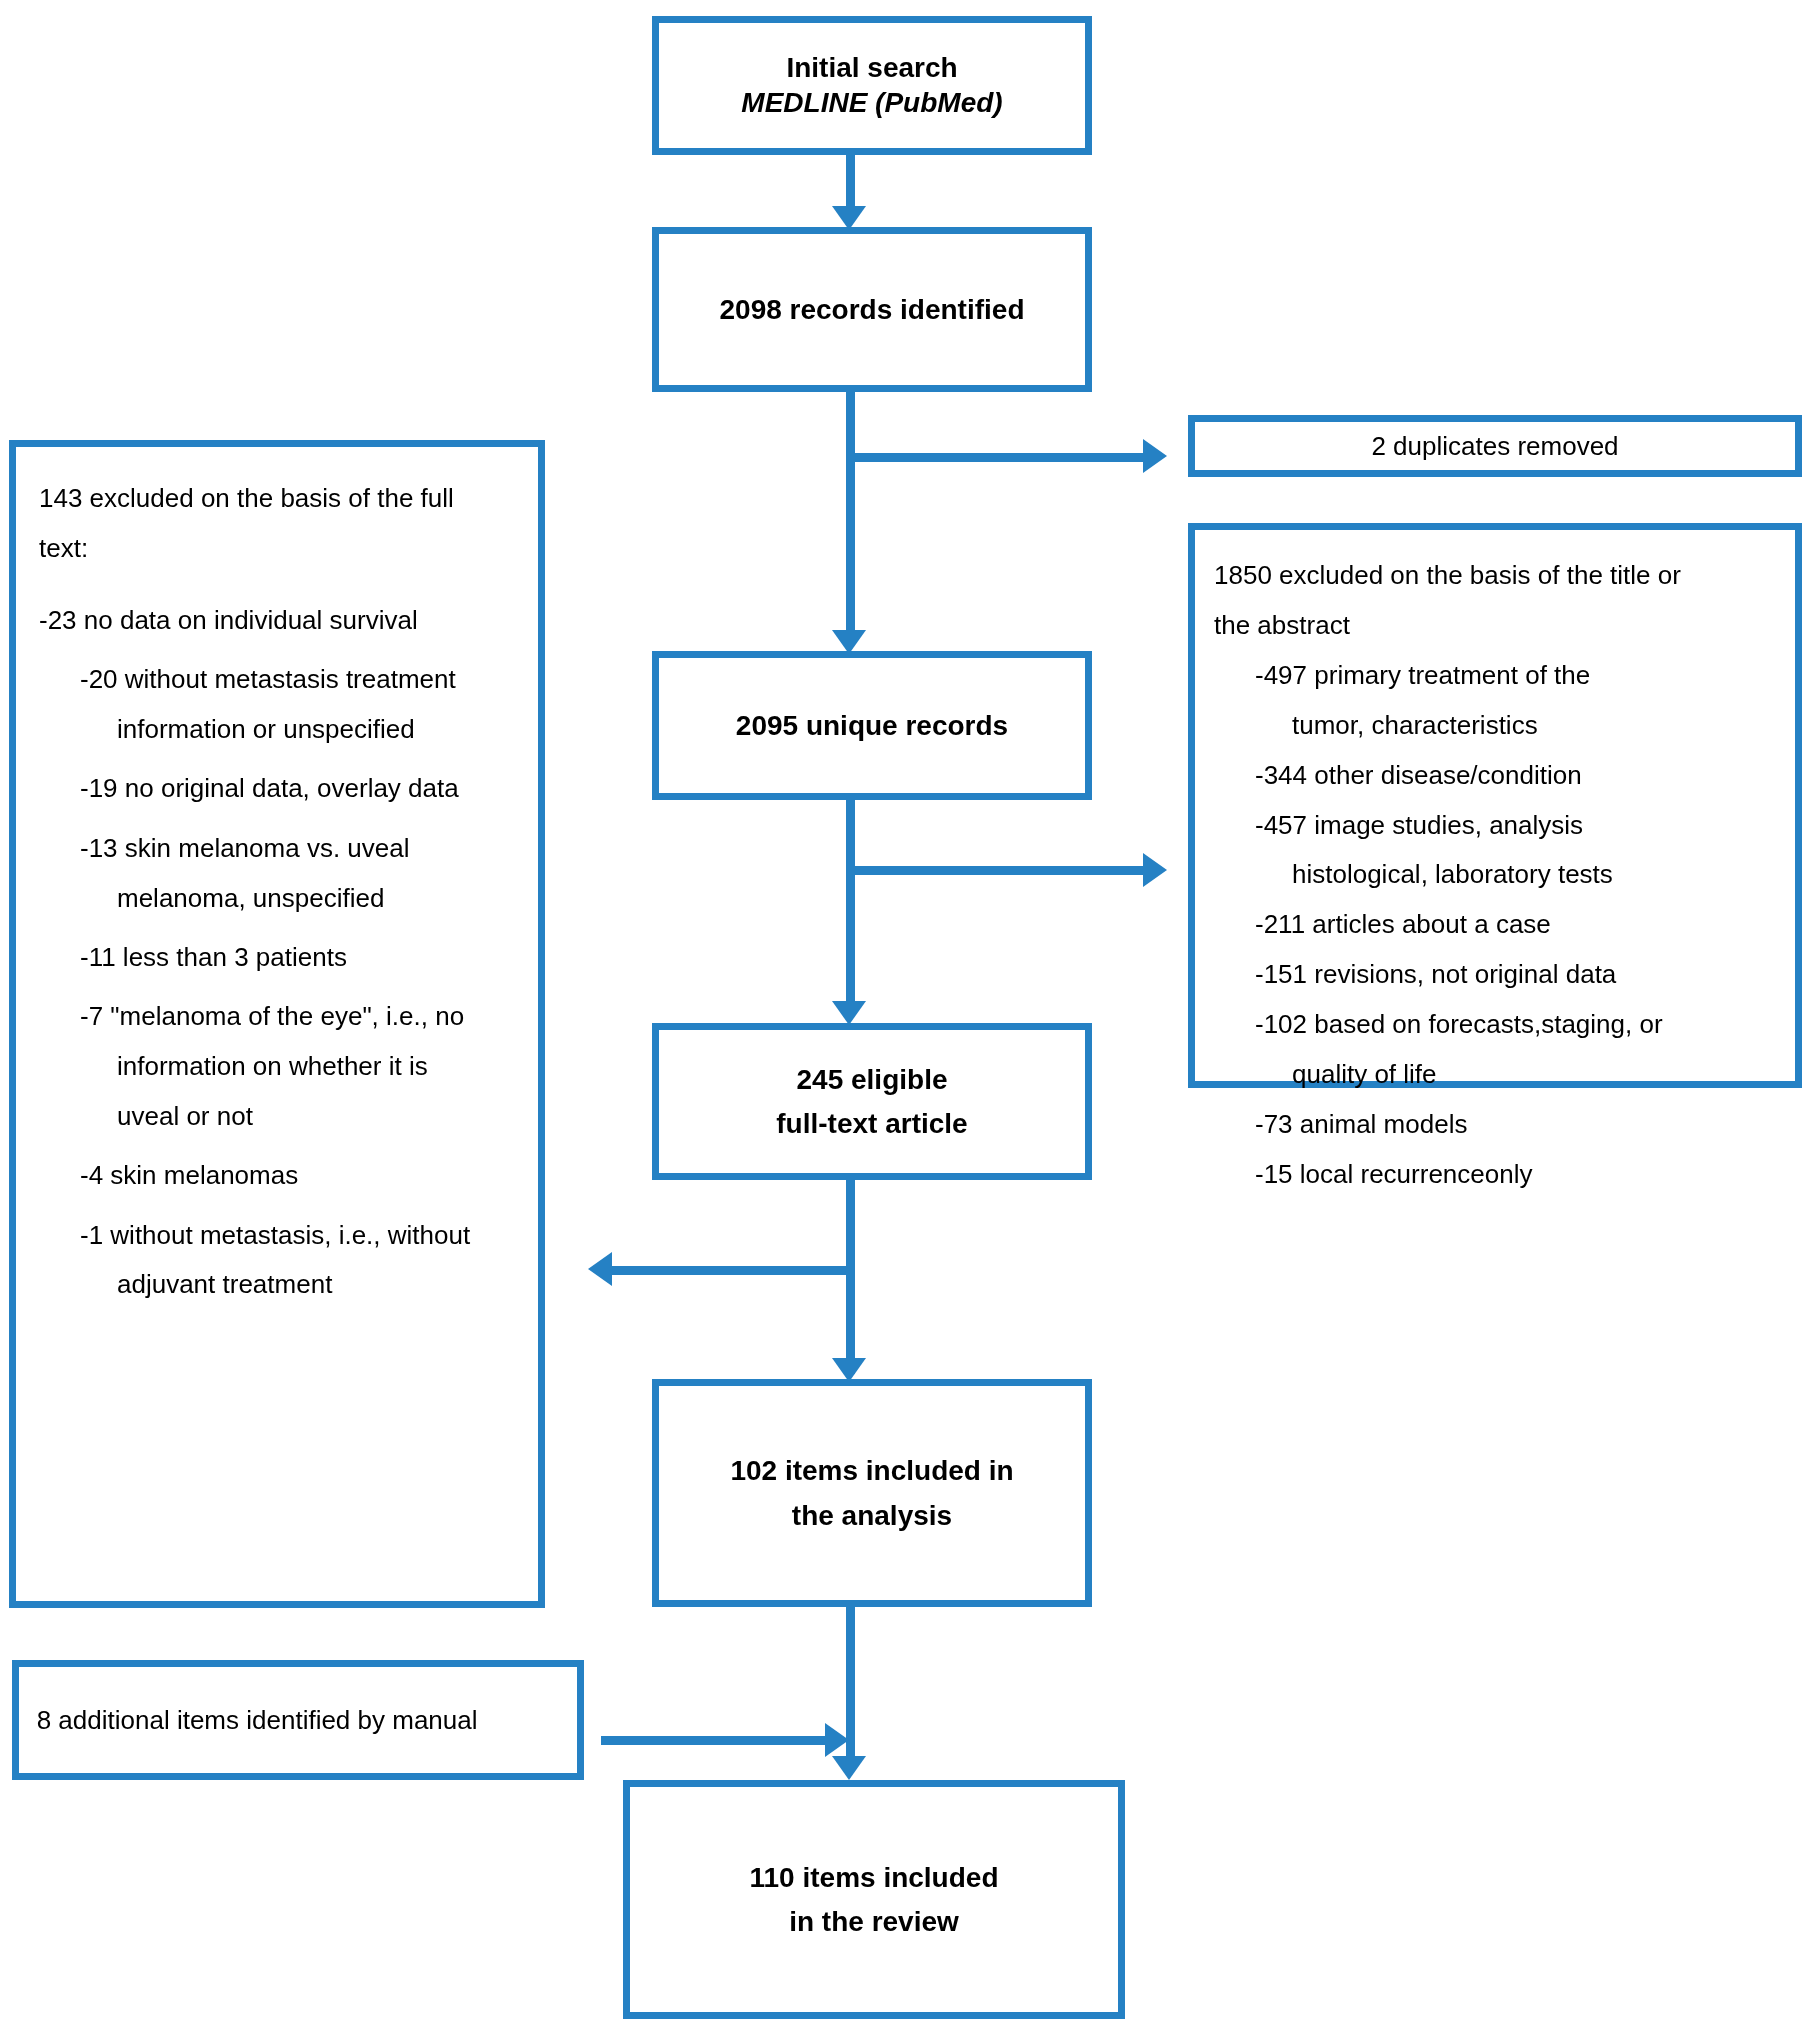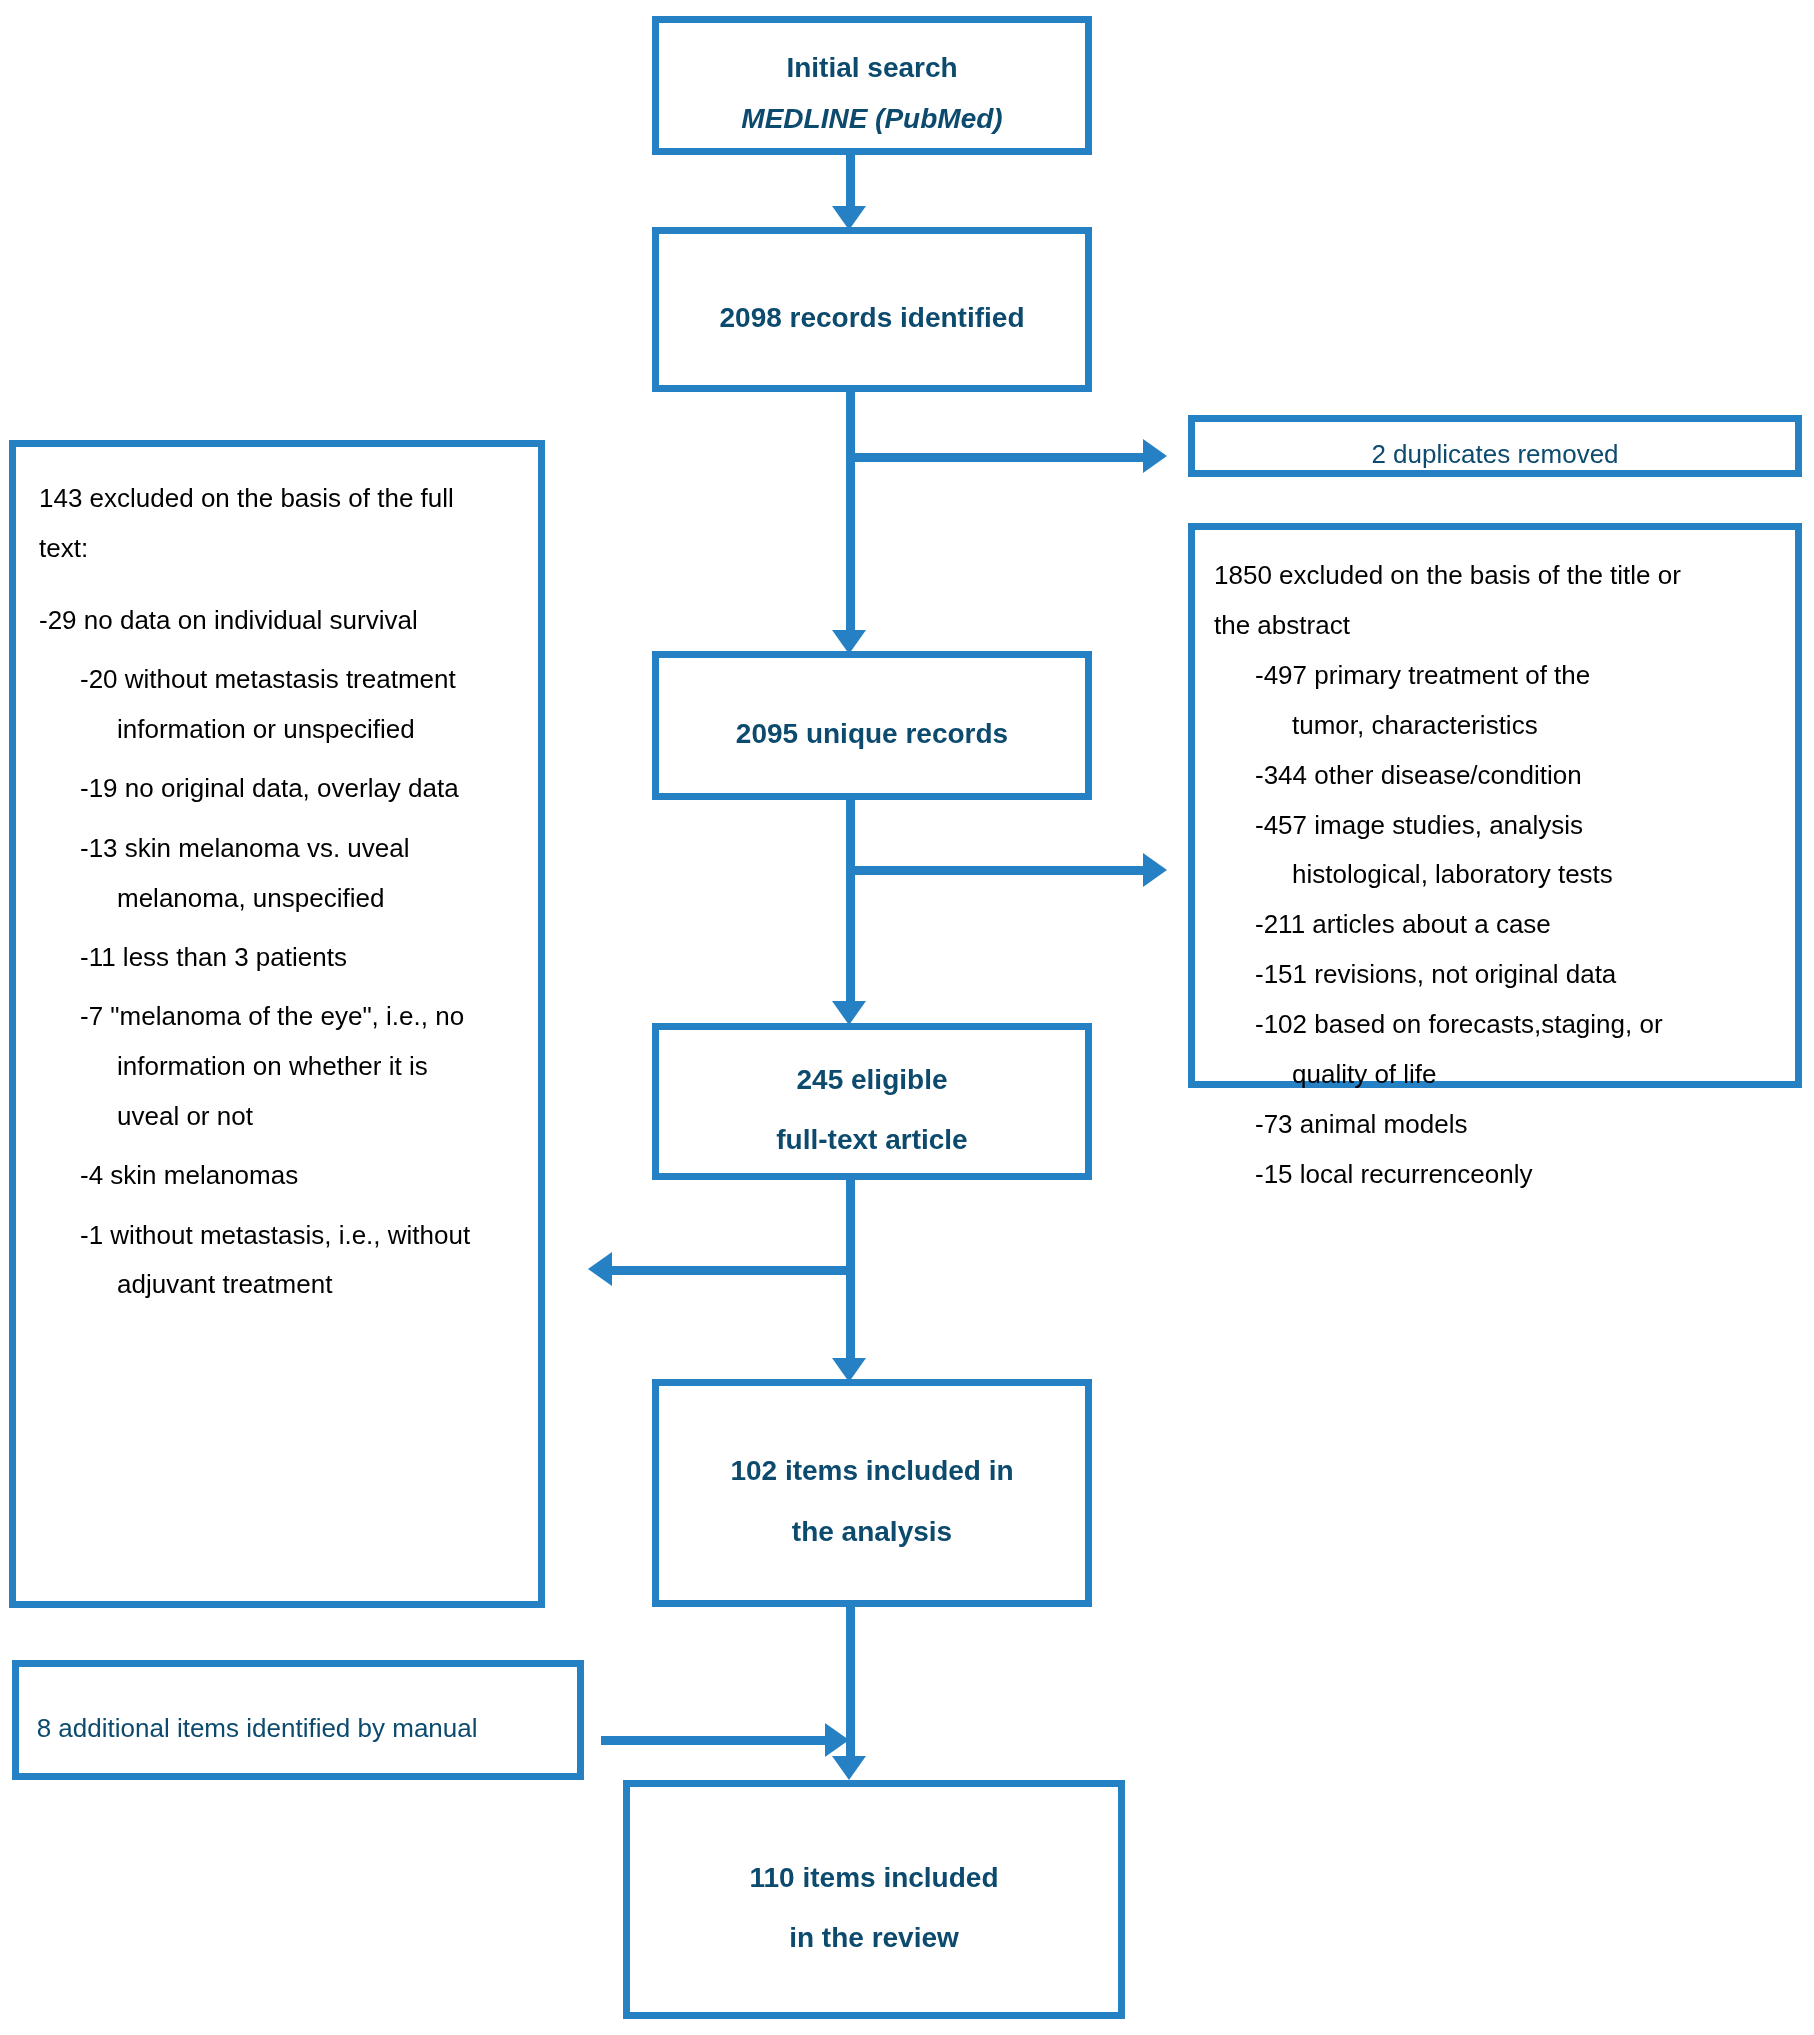--- a/index.html
+++ b/index.html
@@ -5,21 +5,21 @@
   html,body{margin:0;padding:0;background:#ffffff;}
   body{font-family:"Liberation Sans", sans-serif;}
   #stage{position:relative;width:1814px;height:2035px;background:#ffffff;overflow:hidden;}
 
   
   .box{position:absolute;box-sizing:border-box;border:7.3px solid var(--accent,#2581C4);background:#ffffff;display:flex;flex-direction:column;justify-content:center;}
   .box .line{display:block;width:100%;}
 
   
   .node{align-items:center;}
-  .node .line{font-weight:bold;font-size:28px;line-height:1.25;color:#0c4a6e;text-align:center;margin-top:16px;}
+  .node .line{font-weight:bold;font-size:28px;line-height:1.25;color:#000000;text-align:center;}
   .node .line.it{font-weight:bold;font-style:italic;}
 
   
   .note .line{font-size:26px;line-height:1.92;color:#000;}
   .note{padding:24px 17.7px;justify-content:flex-start;}
   .just{text-align:justify;text-align-last:left;}
   .ind1{padding-left:41px;}
   .ind2{padding-left:78px;}
   .gap{height:22px;}
   .gapS{height:9.4px;}
@@ -115,21 +115,21 @@
     <div class="gapS"></div>
     <span class="line ind1">-73 animal models</span>
     <div class="gapS"></div>
     <span class="line ind1">-15 local recurrenceonly</span>
   </div>
 
   <div class="box note" style="left:9px;top:440px;width:536px;height:1168px;padding:27px 23px;">
     <span class="line just">143 excluded on the basis of the full</span>
     <span class="line">text:</span>
     <div class="gap"></div>
-    <span class="line">-29 no data on individual survival</span>
+    <span class="line">-23 no data on individual survival</span>
     <div class="gapS"></div>
     <span class="line ind1">-20 without metastasis treatment</span>
     <span class="line ind2">information or unspecified</span>
     <div class="gapS"></div>
     <span class="line ind1">-19 no original data, overlay data</span>
     <div class="gapS"></div>
     <span class="line ind1">-13   skin   melanoma   vs.   uveal</span>
     <span class="line ind2">melanoma, unspecified</span>
     <div class="gapS"></div>
     <span class="line ind1">-11    less than 3 patients</span>

